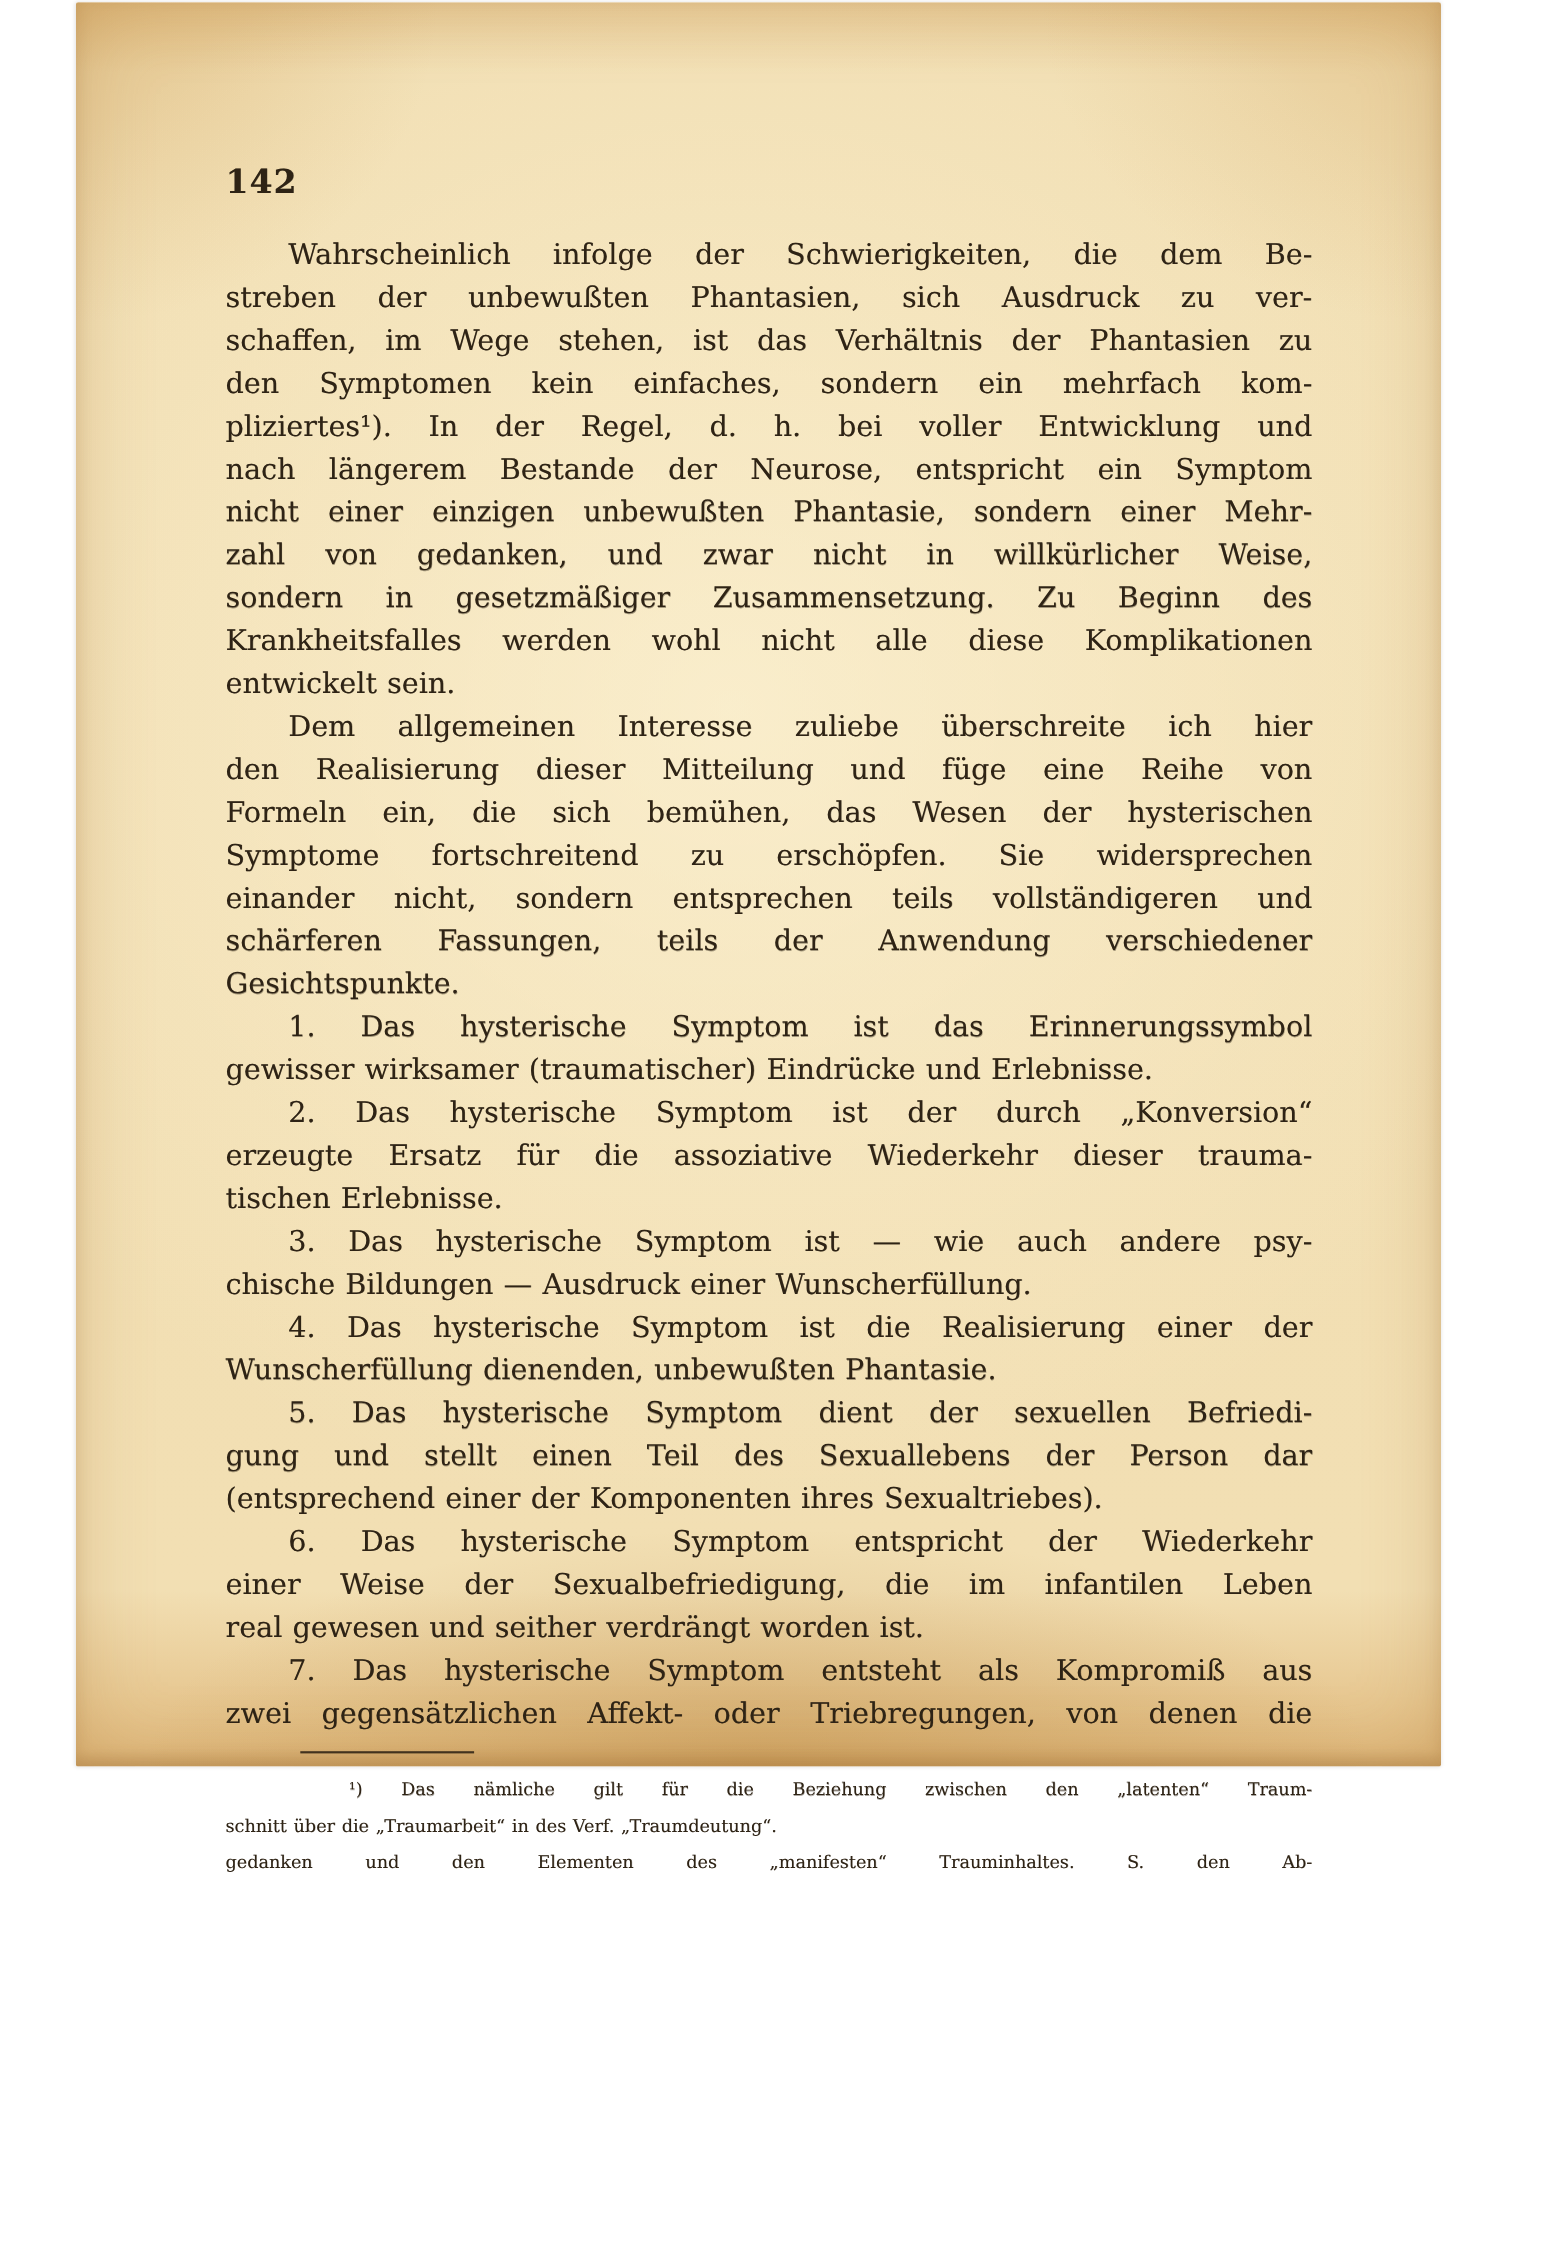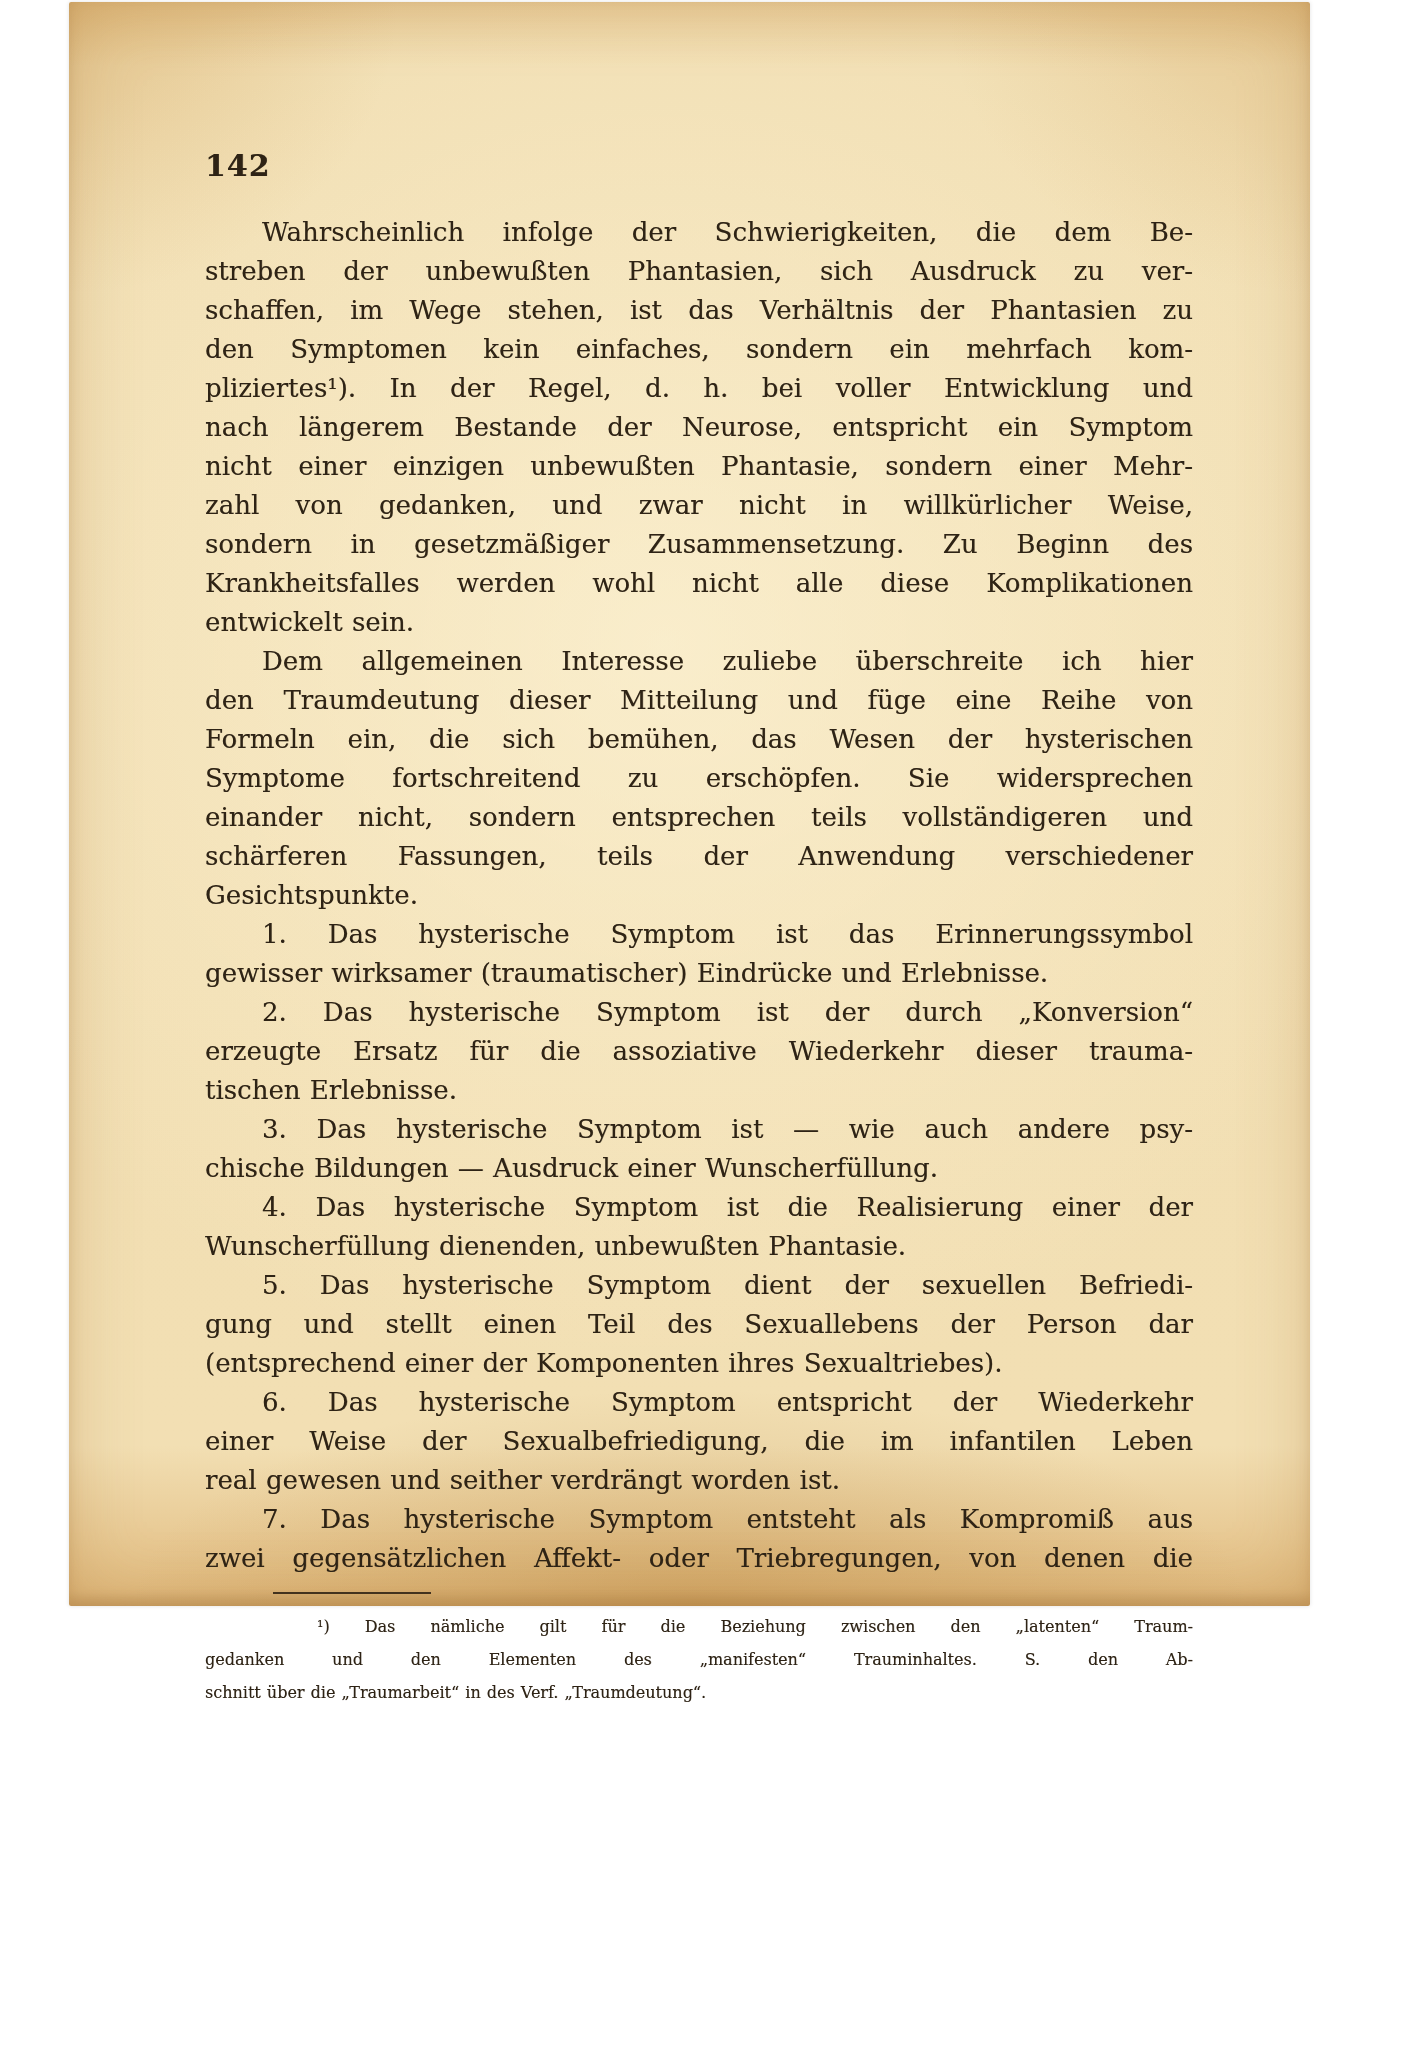--- a/index.html
+++ b/index.html
@@ -103,21 +103,21 @@
           <div class="line">pliziertes¹). In der Regel, d. h. bei voller Entwicklung und</div>
           <div class="line">nach längerem Bestande der Neurose, entspricht ein Symptom</div>
           <div class="line">nicht einer einzigen unbewußten Phantasie, sondern einer Mehr-</div>
           <div class="line">zahl von gedanken, und zwar nicht in willkürlicher Weise,</div>
           <div class="line">sondern in gesetzmäßiger Zusammensetzung. Zu Beginn des</div>
           <div class="line">Krankheitsfalles werden wohl nicht alle diese Komplikationen</div>
           <div class="line last">entwickelt sein.</div>
         </div>
         <div class="para">
           <div class="line first">Dem allgemeinen Interesse zuliebe überschreite ich hier</div>
-          <div class="line">den Traumdeutung dieser Mitteilung und füge eine Reihe von</div>
+          <div class="line">den Realisierung dieser Mitteilung und füge eine Reihe von</div>
           <div class="line">Formeln ein, die sich bemühen, das Wesen der hysterischen</div>
           <div class="line">Symptome fortschreitend zu erschöpfen. Sie widersprechen</div>
           <div class="line">einander nicht, sondern entsprechen teils vollständigeren und</div>
           <div class="line">schärferen Fassungen, teils der Anwendung verschiedener</div>
           <div class="line last">Gesichtspunkte.</div>
         </div>
         <div class="para">
           <div class="line first">1. Das hysterische Symptom ist das Erinnerungssymbol</div>
           <div class="line last">gewisser wirksamer (traumatischer) Eindrücke und Erlebnisse.</div>
         </div>
@@ -147,18 +147,18 @@
         <div class="para">
           <div class="line first">7. Das hysterische Symptom entsteht als Kompromiß aus</div>
           <div class="line">zwei gegensätzlichen Affekt- oder Triebregungen, von denen die</div>
         </div>
       </div>
 
     <div class="footnote">
       <div class="footnote-rule"></div>
       <div>
           <div class="fn-line first">¹) Das nämliche gilt für die Beziehung zwischen den „latenten“ Traum-</div>
+          <div class="fn-line last">schnitt über die „Traumarbeit“ in des Verf. „Traumdeutung“.</div>
           <div class="fn-line">gedanken und den Elementen des „manifesten“ Trauminhaltes. S. den Ab-</div>
-          <div class="fn-line last">schnitt über die „Traumarbeit“ in des Verf. „Traumdeutung“.</div>
         </div>
     </div>
   </div>
 </div>
 
 </body></html>

